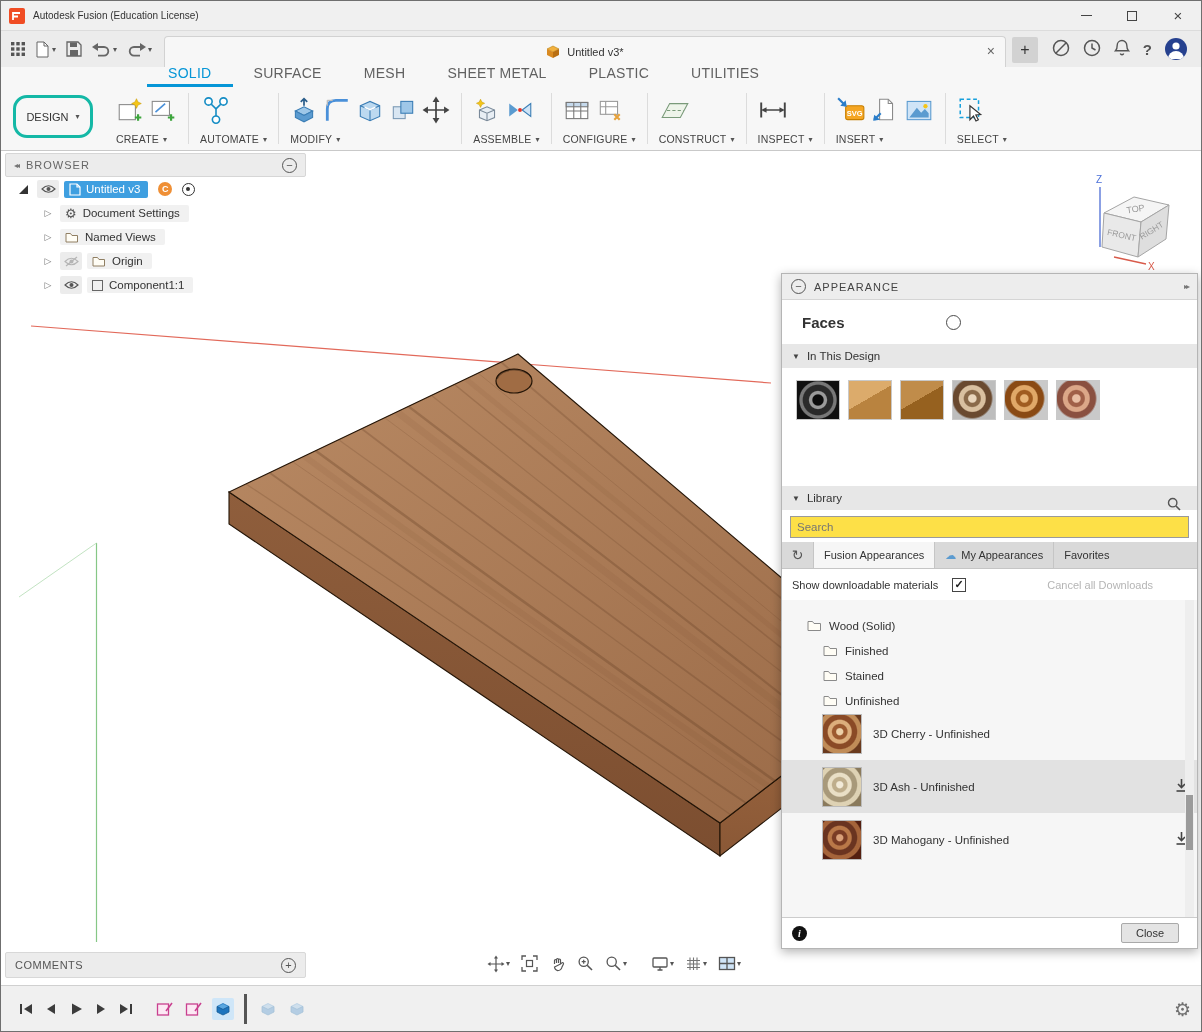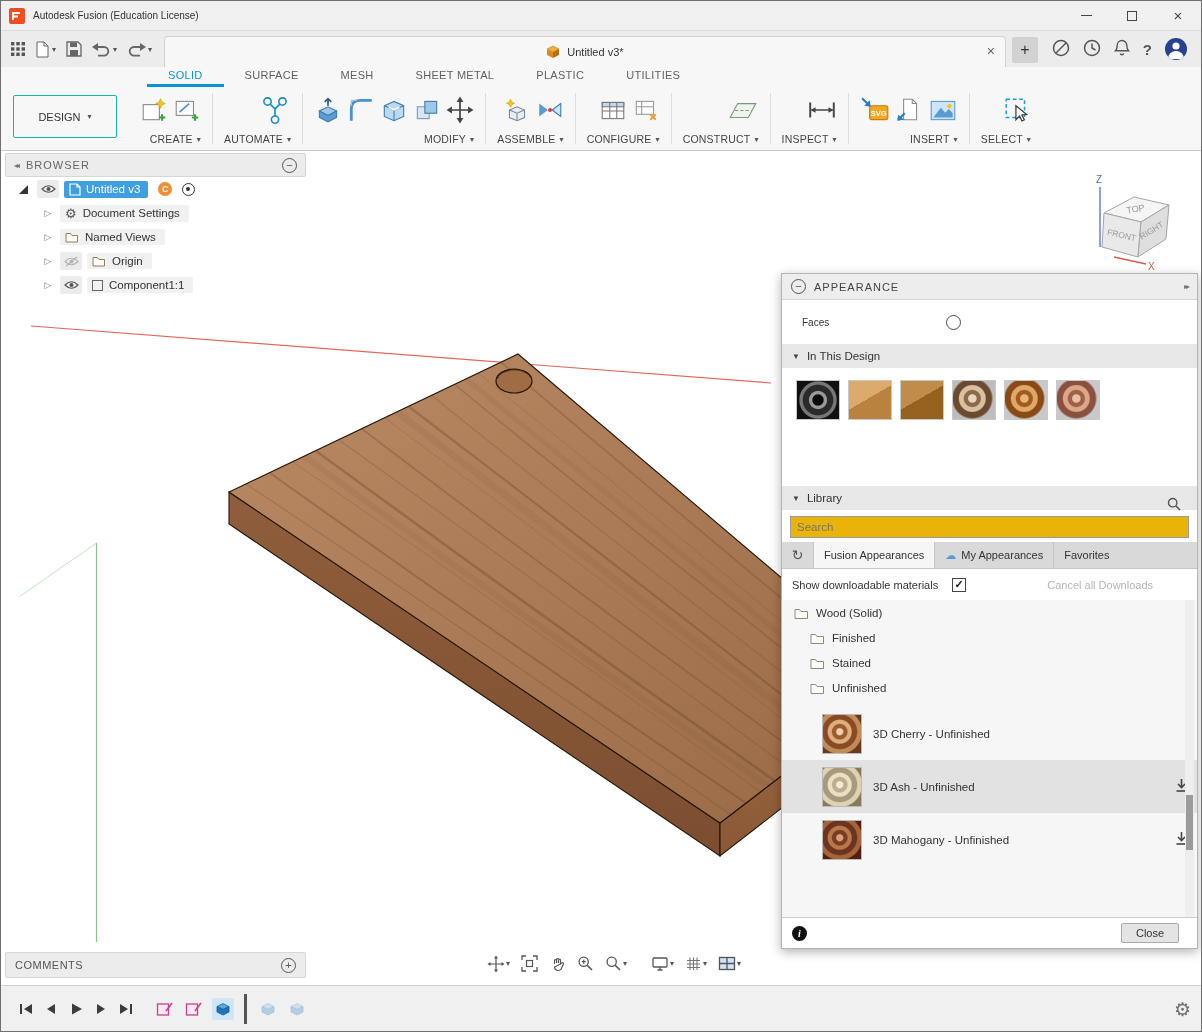--- a/index.html
+++ b/index.html
@@ -29,27 +29,27 @@
              border-radius:4px 4px 0 0; display:flex; align-items:center; justify-content:center; position:relative; gap:7px; }
   .doc-tab .tab-title { font-size:11px; color:#333; }
   .tab-close { position:absolute; right:10px; top:6px; font-size:14px; color:#666; line-height:16px; }
   .newtab-btn { width:26px; height:26px; background:#d2d2d2; border-radius:2px; margin:0 6px 4px 6px;
                 display:flex; align-items:center; justify-content:center; font-size:16px; color:#333; }
   .qat-right { display:flex; align-items:center; gap:13px; height:36px; padding:0 8px; color:#555; }
   .avatar { width:22px; height:22px; border-radius:50%; background:#26418f; overflow:hidden; }
   .help-q { font-size:15px; font-weight:bold; color:#555; }
 
   .ribbon-tabs { height:20px; background:#f7f7f7; display:flex; padding-left:146px; align-items:flex-end; }
-  .rtab { font-size:11px; color:#616161; padding:0 21px 3px 21px; letter-spacing:.3px; border-bottom:3px solid transparent; }
+  .rtab { font-size:14px; color:#616161; padding:0 21px 3px 21px; letter-spacing:.3px; border-bottom:3px solid transparent; }
   .rtab.active { color:#0696d7; border-bottom-color:#0696d7; }
 
   .toolbar { height:64px; background:#f7f7f7; border-bottom:1px solid #c9c9c9; display:flex; align-items:stretch; padding-left:10px; }
-  .design-btn { margin:8px 14px 12px 2px; border:1px solid #14b8a6; border-radius:2px; width:104px;
+  .design-btn { margin:8px 14px 12px 2px; border:3px solid #14b8a6; border-radius:14px; width:80px;
                 display:flex; align-items:center; justify-content:center; gap:7px; font-size:11px; color:#333; background:#f7f7f7; }
-  .tgroup { display:flex; flex-direction:column; align-items:flex-end; padding:3px 9px 2px 9px; }
+  .tgroup { display:flex; flex-direction:column; align-items:flex-start; padding:3px 9px 2px 9px; }
   .tg-icons { display:flex; align-items:center; gap:5px; height:42px; }
   .tg-label { font-size:10.5px; color:#444; display:flex; align-items:center; gap:4px; padding-top:1px; letter-spacing:.2px; }
   .tdivider { width:1px; background:#dcdcdc; margin:6px 2px; }
   .caret { font-size:8px; color:#555; }
 
   
   .scene { position:absolute; inset:0; z-index:1; }
 
   
   .browser { position:absolute; left:4px; top:152px; width:301px; z-index:12; font-size:11.5px; }
@@ -74,47 +74,47 @@
 
   
   .viewcube { position:absolute; left:1085px; top:168px; z-index:8; }
 
   
   .appearance { position:absolute; left:780px; top:272px; width:417px; height:676px; background:#fff;
                 border:1px solid #b5b5b5; box-shadow:0 3px 10px rgba(0,0,0,.3); z-index:14; display:flex; flex-direction:column; }
   .ap-header { height:26px; background:#ededed; border-bottom:1px solid #d5d5d5; display:flex; align-items:center; padding:0 9px; gap:8px; }
   .ap-title { flex:1; font-size:11px; letter-spacing:1px; color:#444; }
   .ap-faces { height:44px; display:flex; align-items:center; padding:0 20px; }
-  .ap-faces-label { width:144px; font-size:10px; color:#333; }
+  .ap-faces-label { width:144px; font-size:15px; color:#333;font-weight:bold; }
   .radio { width:15px; height:15px; border:1.6px solid #4a4a4a; border-radius:50%; background:#fff; }
   .ap-secbar { height:24px; background:#e7e7e7; display:flex; align-items:center; gap:7px; padding:0 10px; font-size:11.5px; color:#333; }
   .sec-arrow { font-size:8px; color:#444; }
   .ap-swatches { height:118px; background:#fff; padding:12px 0 0 14px; display:flex; gap:8px; }
   .swatch { width:44px; height:40px; border:1px solid #c9c9c9; }
   .sw-metal { background:radial-gradient(circle at 50% 50%, #0c0c0c 0 18%, #9a9a9a 22% 30%, #2a2a2a 34% 52%, #777 56% 64%, #101010 68% 100%); }
   .sw-cube-light { background:linear-gradient(150deg, #dcab6b 0 46%, #b9833f 46% 100%); }
   .sw-cube-dark { background:linear-gradient(150deg, #c08c4a 0 46%, #96611f 46% 100%); }
   .sw-swirl-1 { background:radial-gradient(circle at 46% 46%, #e9d6bd 0 12%, #8a6a4a 16% 26%, #d9c0a0 30% 42%, #6a4a30 46% 62%, #bdbdbd 68% 100%); }
   .sw-swirl-2 { background:radial-gradient(circle at 46% 46%, #e8b578 0 12%, #a05c20 16% 26%, #e0a868 30% 42%, #8a4a14 46% 62%, #c9c9c9 68% 100%); }
   .sw-swirl-3 { background:radial-gradient(circle at 46% 46%, #e9bfa5 0 12%, #a06048 16% 26%, #dba788 30% 42%, #8a5040 46% 62%, #c9c9c9 68% 100%); }
   .ap-search-wrap { height:32px; padding:6px 8px 4px 8px; }
-  .ap-search { width:100%; height:22px; border:1px solid #9a9a9a; background:#eab308; padding:0 22px 0 6px; font-size:11.5px;
+  .ap-search { width:100%; height:22px; border:1px solid #9a9a9a; background:#fde047; padding:0 22px 0 6px; font-size:11.5px;
                font-family:"Liberation Sans",sans-serif; color:#333; }
   .search-mag { position:absolute; right:16px; margin-top:-19px; }
   .ap-tabs { height:27px; background:#d9d9d9; display:flex; align-items:stretch; border-bottom:1px solid #c5c5c5; }
   .ap-tab { display:flex; align-items:center; gap:5px; padding:0 10px; font-size:11px; color:#333; border-right:1px solid #c5c5c5; }
   .ap-tab.refresh { width:32px; justify-content:center; font-size:14px; color:#555; }
   .ap-tab.active { background:#f6f6f6; }
   .ap-downloads { height:31px; background:#fff; display:flex; align-items:center; padding:0 10px; }
   .ap-dl-label { width:160px; font-size:11px; color:#333; }
   .checkbox { width:14px; height:14px; border:1.4px solid #444; background:#fff; display:flex; align-items:center; justify-content:center;
               font-size:11px; color:#222; font-weight:bold; }
   .ap-cancel { margin-left:auto; font-size:11px; color:#b5b5b5; padding-right:34px; }
   .ap-list { flex:1; background:#f6f6f6; position:relative; padding-top:7px; overflow:hidden; }
-  .tree-row { height:25px; display:flex; align-items:flex-start; gap:7px; font-size:11.5px; color:#333; padding-left:12px; }
+  .tree-row { height:25px; display:flex; align-items:flex-end; gap:7px; font-size:11.5px; color:#333; padding-left:12px;margin-left:13px; }
   .tree-row.lvl1 { padding-left:28px; }
   .mat-row { height:53px; display:flex; align-items:center; gap:11px; padding:0 8px 0 40px; }
   .mat-row.selected { background:#e2e2e2; }
   .mat-sw { width:40px; height:40px; border:1px solid #bbb; }
   .mat-cherry { background:radial-gradient(circle at 44% 44%, #ecd0a8 0 10%, #9c5a30 14% 24%, #dcae7c 28% 38%, #8a4a26 42% 56%, #c08c58 60% 72%, #6a3a1e 76% 100%); }
   .mat-ash { background:radial-gradient(circle at 44% 44%, #f2ead8 0 10%, #bfae8c 14% 24%, #e9dfc6 28% 38%, #a8997a 42% 56%, #ded2b4 60% 72%, #8f othertone 0%); }
   .mat-ash { background:radial-gradient(circle at 44% 44%, #f2ead8 0 10%, #bfae8c 14% 24%, #e9dfc6 28% 38%, #a8997a 42% 56%, #ded2b4 60% 72%, #8a7a5c 76% 100%); }
   .mat-mahog { background:radial-gradient(circle at 44% 44%, #d9a078 0 10%, #7a3c24 14% 24%, #b97848 28% 38%, #6a3420 42% 56%, #a5643a 60% 72%, #541f10 76% 100%); }
   .mat-label { font-size:11.5px; color:#333; flex:1; }
   .ap-scrollbar { position:absolute; right:3px; top:0; bottom:0; width:9px; background:#eeeeee; }

